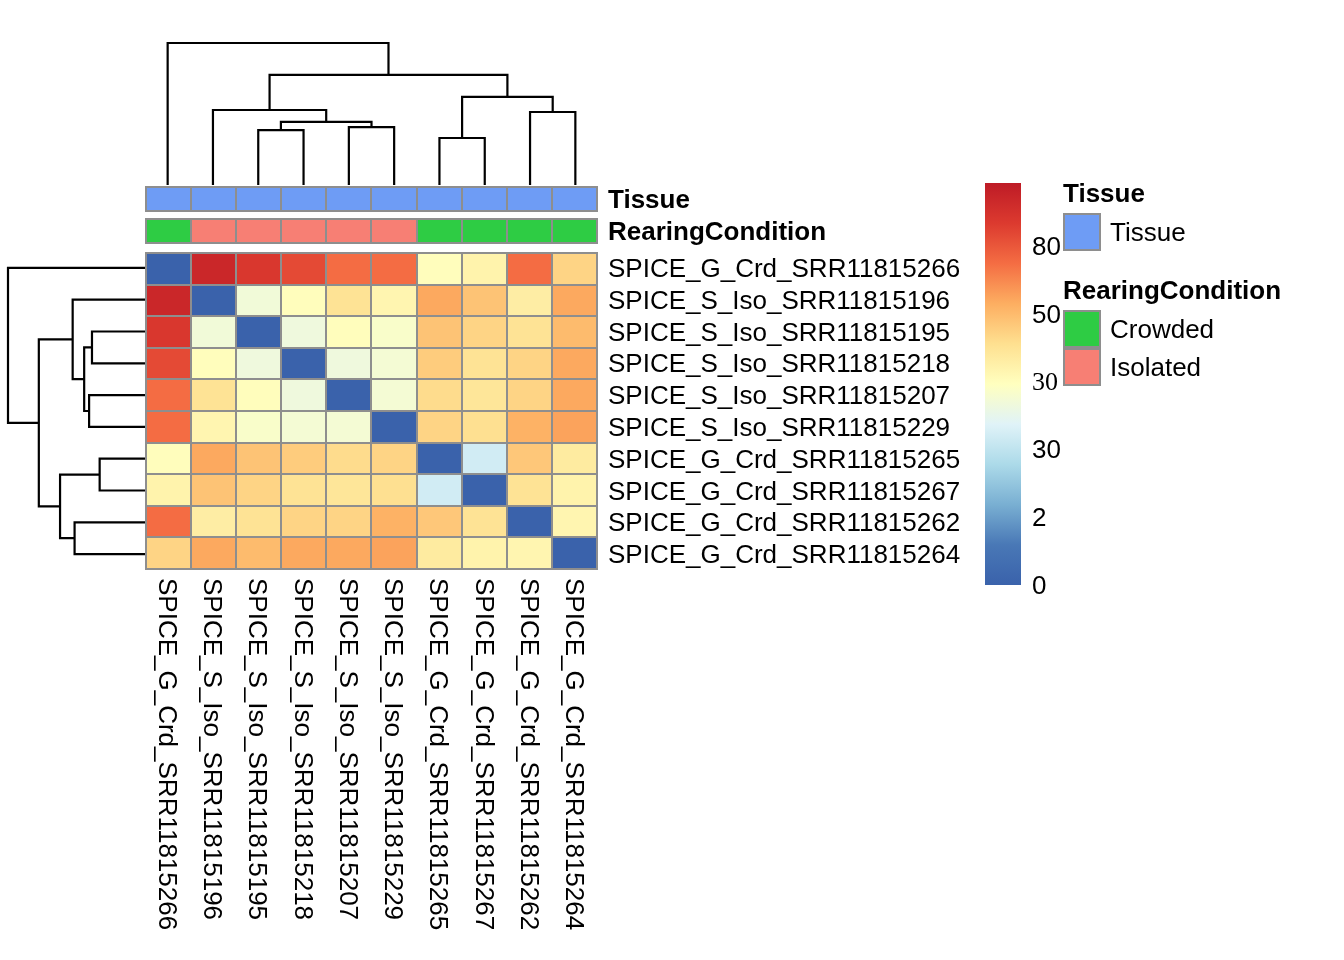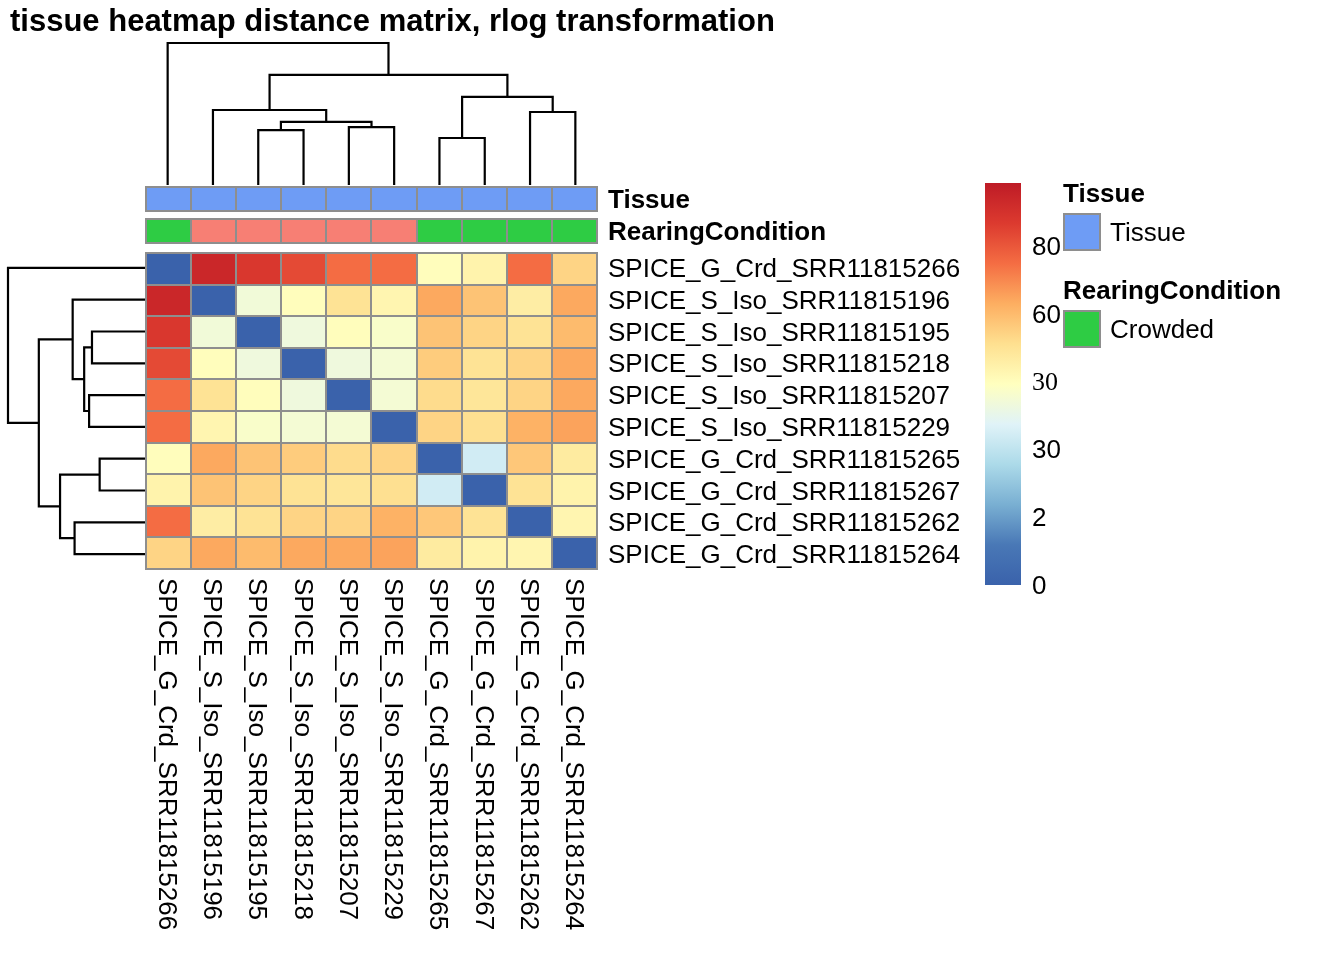--- a/index.html
+++ b/index.html
@@ -114,21 +114,20 @@
     border: 2px solid #8E8E8E;
     flex: 0 0 38px;
   }
   .legend-item-label { margin-left: 9px; font-size: 26px; white-space: nowrap; }
 </style>
 </head>
 <body>
 
 <div class="canvas">
 
-  <div class="fig-title">tissue heatmap distance matrix, rlog transformation</div>
 
   <svg id="col-dendro" class="dendro" width="453" height="145">
       <polyline points="113.25,145 113.25,90.04599999999999 158.54999999999998,90.04599999999999 158.54999999999998,145" fill="none" stroke="#000000" stroke-width="2.2"></polyline>
       <polyline points="203.85,145 203.85,87.06400000000001 249.14999999999998,87.06400000000001 249.14999999999998,145" fill="none" stroke="#000000" stroke-width="2.2"></polyline>
       <polyline points="135.89999999999998,90.04599999999999 135.89999999999998,81.952 226.5,81.952 226.5,87.06400000000001" fill="none" stroke="#000000" stroke-width="2.2"></polyline>
       <polyline points="67.94999999999999,145 67.94999999999999,70.024 181.2,70.024 181.2,81.952" fill="none" stroke="#000000" stroke-width="2.2"></polyline>
       <polyline points="294.45,145 294.45,97.99799999999999 339.75,97.99799999999999 339.75,145" fill="none" stroke="#000000" stroke-width="2.2"></polyline>
       <polyline points="385.04999999999995,145 385.04999999999995,72.012 430.34999999999997,72.012 430.34999999999997,145" fill="none" stroke="#000000" stroke-width="2.2"></polyline>
       <polyline points="317.09999999999997,97.99799999999999 317.09999999999997,56.959999999999994 407.7,56.959999999999994 407.7,72.012" fill="none" stroke="#000000" stroke-width="2.2"></polyline>
       <polyline points="124.57499999999999,70.024 124.57499999999999,34.95 362.4,34.95 362.4,56.959999999999994" fill="none" stroke="#000000" stroke-width="2.2"></polyline>
@@ -305,34 +304,38 @@
       <div class="col-label" style="left: 543.05px;">SPICE_G_Crd_SRR11815262</div>
       <div class="col-label" style="left: 588.35px;">SPICE_G_Crd_SRR11815264</div>
     </div>
 
   <div id="colorbar" style="background: linear-gradient(to top, rgb(58, 98, 171) 0%, rgb(73, 120, 182) 10%, rgb(121, 175, 210) 20%, rgb(172, 218, 233) 30%, rgb(224, 243, 248) 40%, rgb(255, 255, 191) 50%, rgb(254, 224, 144) 60%, rgb(253, 174, 97) 70%, rgb(244, 109, 67) 80%, rgb(220, 58, 47) 90%, rgb(190, 27, 38) 100%);"></div>
   <div id="cbar-ticks">
       <div class="cbar-tick" style="top: 585px;">0</div>
       <div class="cbar-tick" style="top: 517.209px;">2</div>
       <div class="cbar-tick" style="top: 449.418px;">30</div>
       <div class="cbar-tick" style="top: 381.627px; font-family: Liberation Serif, serif;">30</div>
-      <div class="cbar-tick" style="top: 313.836px;">60</div>
+      <div class="cbar-tick" style="top: 313.836px;">50</div>
       <div class="cbar-tick" style="top: 246.046px;">80</div>
     </div>
 
   <div id="legend">
       <div class="legend-section">
         <div class="legend-title">Tissue</div>
         <div class="legend-item">
           <div class="legend-swatch" style="background: rgb(110, 156, 245);"></div>
           <div class="legend-item-label">Tissue</div>
         </div>
       </div>
       <div class="legend-section">
         <div class="legend-title">RearingCondition</div>
         <div class="legend-item">
           <div class="legend-swatch" style="background: rgb(46, 204, 68);"></div>
           <div class="legend-item-label">Crowded</div>
         </div>
+        <div class="legend-item">
+          <div class="legend-swatch" style="background: rgb(247, 127, 116);"></div>
+          <div class="legend-item-label">Isolated</div>
+        </div>
       </div>
     </div>
 
 </div>
 
 </body></html>

